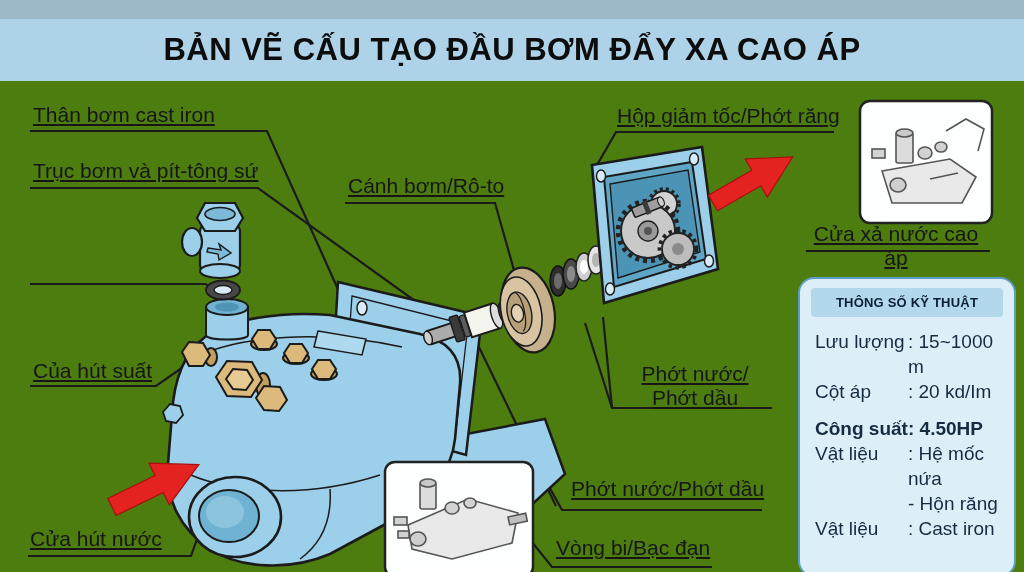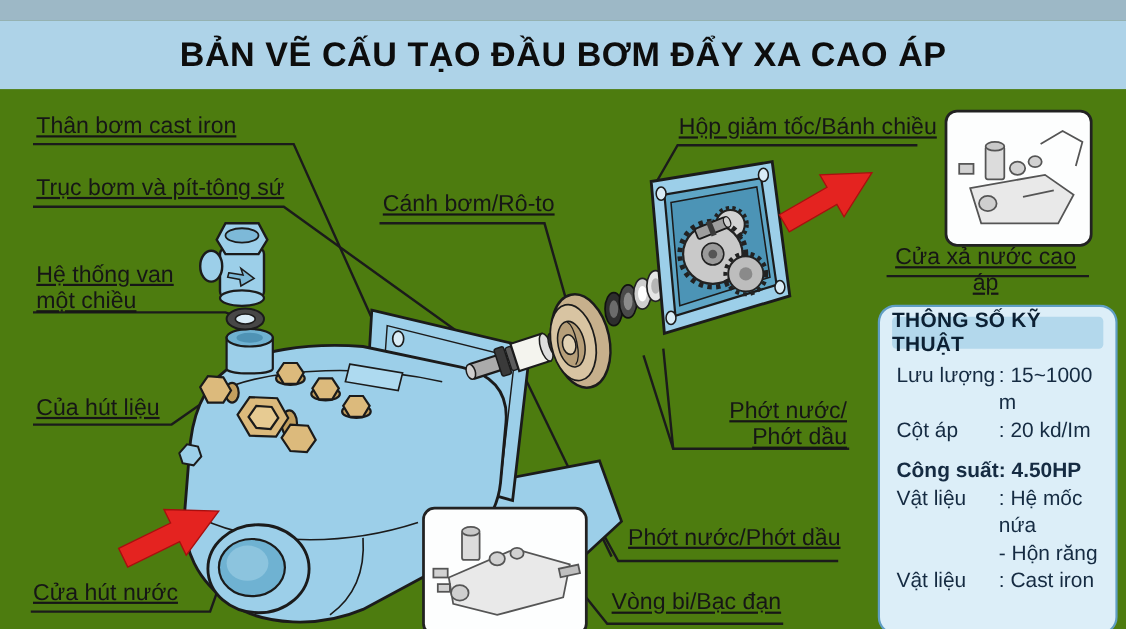--- a/index.html
+++ b/index.html
@@ -13,31 +13,31 @@
     background:#aed3e8;display:flex;align-items:center;justify-content:center;
   }
   .banner h1{
     margin:0;font-size:31px;font-weight:700;color:#0d0d0d;letter-spacing:.5px;
   }
   svg.diagram{position:absolute;left:0;top:0;}
   .lbl{
     position:absolute;font-size:21px;color:#161616;line-height:1.12;
     white-space:nowrap;font-weight:400;text-decoration:underline;
   }
-  .lbl.right{text-align:right;}
+  .lbl.right{text-align:center;}
   .lbl.center{text-align:center;white-space:normal;}
   .spec-panel{
     position:absolute;left:798px;top:258px;width:218px;height:300px;
     background:#dceef8;border:2.5px solid #5f9ec4;border-radius:16px;
     box-sizing:border-box;
   }
   .spec-header{
     margin:9px 11px 0 11px;height:29px;background:#b3d8ec;border-radius:4px;
     display:flex;align-items:center;justify-content:center;
-    font-size:19px;font-weight:700;color:#0c2033;letter-spacing:.2px;
+    font-size:13px;font-weight:700;color:#0c2033;letter-spacing:.2px;
   }
   .spec-rows{padding:12px 2px 0 15px;}
   .spec-row{display:flex;font-size:19px;color:#152b42;line-height:25px;}
   .spec-row .spec-label{width:93px;flex:0 0 93px;}
   .spec-row .spec-value{flex:1;}
   .spec-row.gap{margin-top:12px;font-weight:bold;}
 </style>
 </head>
 <body>
 
@@ -223,28 +223,24 @@
         <rect x="394" y="498" width="13" height="8" fill="#d2d2d2"></rect>
         <rect x="398" y="512" width="11" height="7" fill="#d2d2d2"></rect>
         <rect x="508" y="498" width="18" height="8" fill="#bfbfbf" transform="rotate(-12 508 498)"></rect>
         <ellipse cx="418" cy="520" rx="8" ry="7" fill="#cfcfcf"></ellipse>
       </g>
     </g>
   </svg>
 
   <div class="lbl" style="left:33px;top:84px;">Thân bơm cast iron</div>
   <div class="lbl" style="left:33px;top:140px;">Trục bơm và pít-tông sứ</div>
-  <div class="lbl" style="left:33px;top:219px;">
-    <div>Hệ thống van</div>
-    <div>một chiều</div>
-  </div>
-  <div class="lbl" style="left:33px;top:340px;">Của hút liệu</div>
+  <div class="lbl" style="left:33px;top:340px;">Của hút suất</div>
   <div class="lbl" style="left:30px;top:508px;">Cửa hút nước</div>
   <div class="lbl" style="left:348px;top:155px;">Cánh bơm/Rô-to</div>
-  <div class="lbl" style="left:617px;top:85px;">Hộp giảm tốc/Bánh chiều</div>
+  <div class="lbl" style="left:617px;top:85px;">Hộp giảm tốc/Phớt răng</div>
   <div class="lbl center" style="left:800px;top:203px;width:192px;">Cửa xả nước cao áp</div>
   <div class="lbl right" style="left:620px;top:343px;width:150px;">
     <div>Phớt nước/</div>
     <div>Phớt dầu</div>
   </div>
   <div class="lbl" style="left:571px;top:458px;">Phớt nước/Phớt dầu</div>
   <div class="lbl" style="left:556px;top:517px;">Vòng bi/Bạc đạn</div>
 
   <div class="spec-panel">
     <div class="spec-header">THÔNG SỐ KỸ THUẬT</div>

